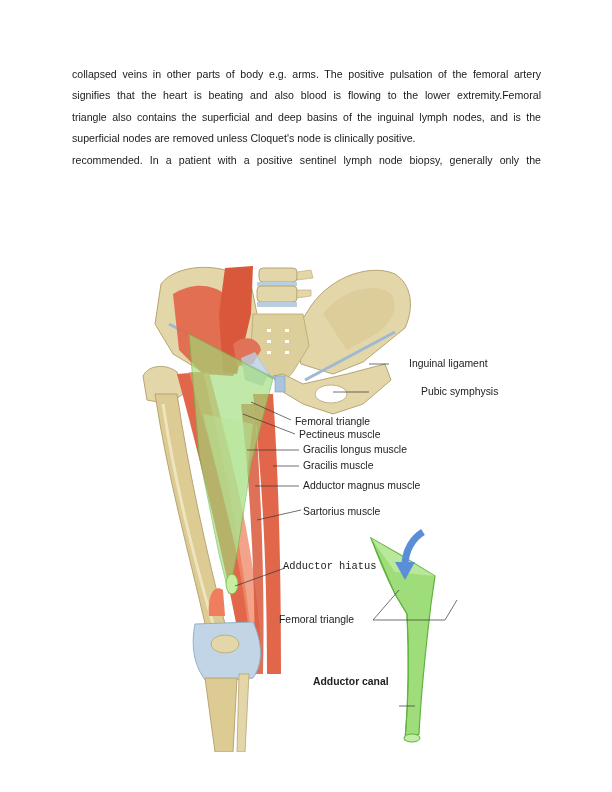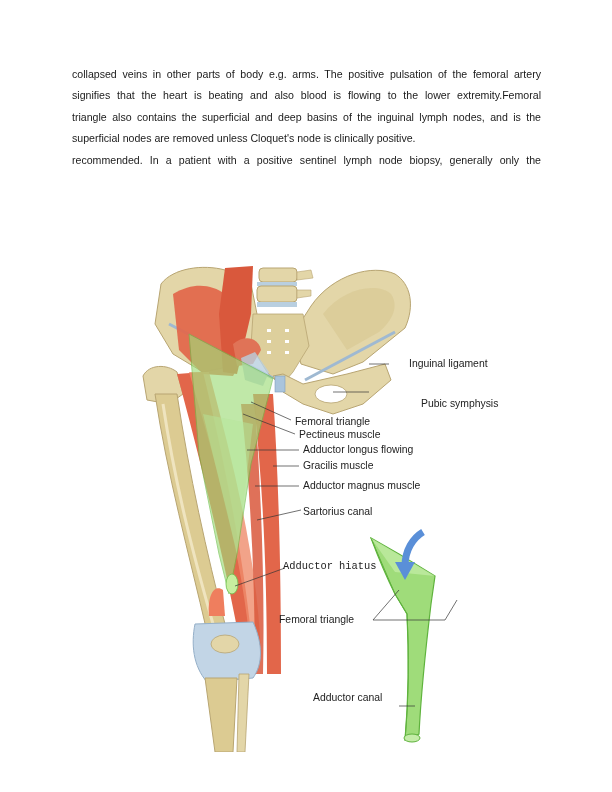--- a/index.html
+++ b/index.html
@@ -102,25 +102,25 @@
         <line x1="124" y1="266" x2="168" y2="256"></line>
         <line x1="102" y1="332" x2="152" y2="314"></line>
         <line x1="240" y1="366" x2="266" y2="336"></line>
         <line x1="240" y1="366" x2="312" y2="366"></line>
         <line x1="312" y1="366" x2="324" y2="346"></line>
         <line x1="266" y1="452" x2="282" y2="452"></line>
       </g>
     </svg>
 
     <span class="lbl" style="left:256px;top:104px;margin-left:20px;">Inguinal ligament</span>
-    <span class="lbl" style="left:240px;top:144px;padding-left:48px;">Pubic symphysis</span>
+    <span class="lbl" style="left:240px;top:132px;padding-left:48px;">Pubic symphysis</span>
     <span class="lbl" style="left:162px;top:162px;">Femoral triangle</span>
     <span class="lbl" style="left:166px;top:175px;">Pectineus muscle</span>
-    <span class="lbl" style="left:170px;top:190px;">Adductor longus flowing</span>
+    <span class="lbl" style="left:170px;top:190px;">Gracilis longus muscle</span>
     <span class="lbl" style="left:170px;top:206px;">Gracilis muscle</span>
     <span class="lbl" style="left:170px;top:226px;">Adductor magnus muscle</span>
-    <span class="lbl" style="left:170px;top:252px;">Sartorius canal</span>
+    <span class="lbl" style="left:170px;top:252px;">Sartorius muscle</span>
     <span class="lbl" style="left:150px;top:306px;font-family:Liberation Mono, monospace;">Adductor hiatus</span>
     <span class="lbl" style="left:146px;top:360px;">Femoral triangle</span>
-    <span class="lbl" style="left:180px;top:438px;">Adductor canal</span>
+    <span class="lbl" style="left:180px;top:422px;font-weight:bold;">Adductor canal</span>
   </div>
 
 </div>
 
 </body></html>

